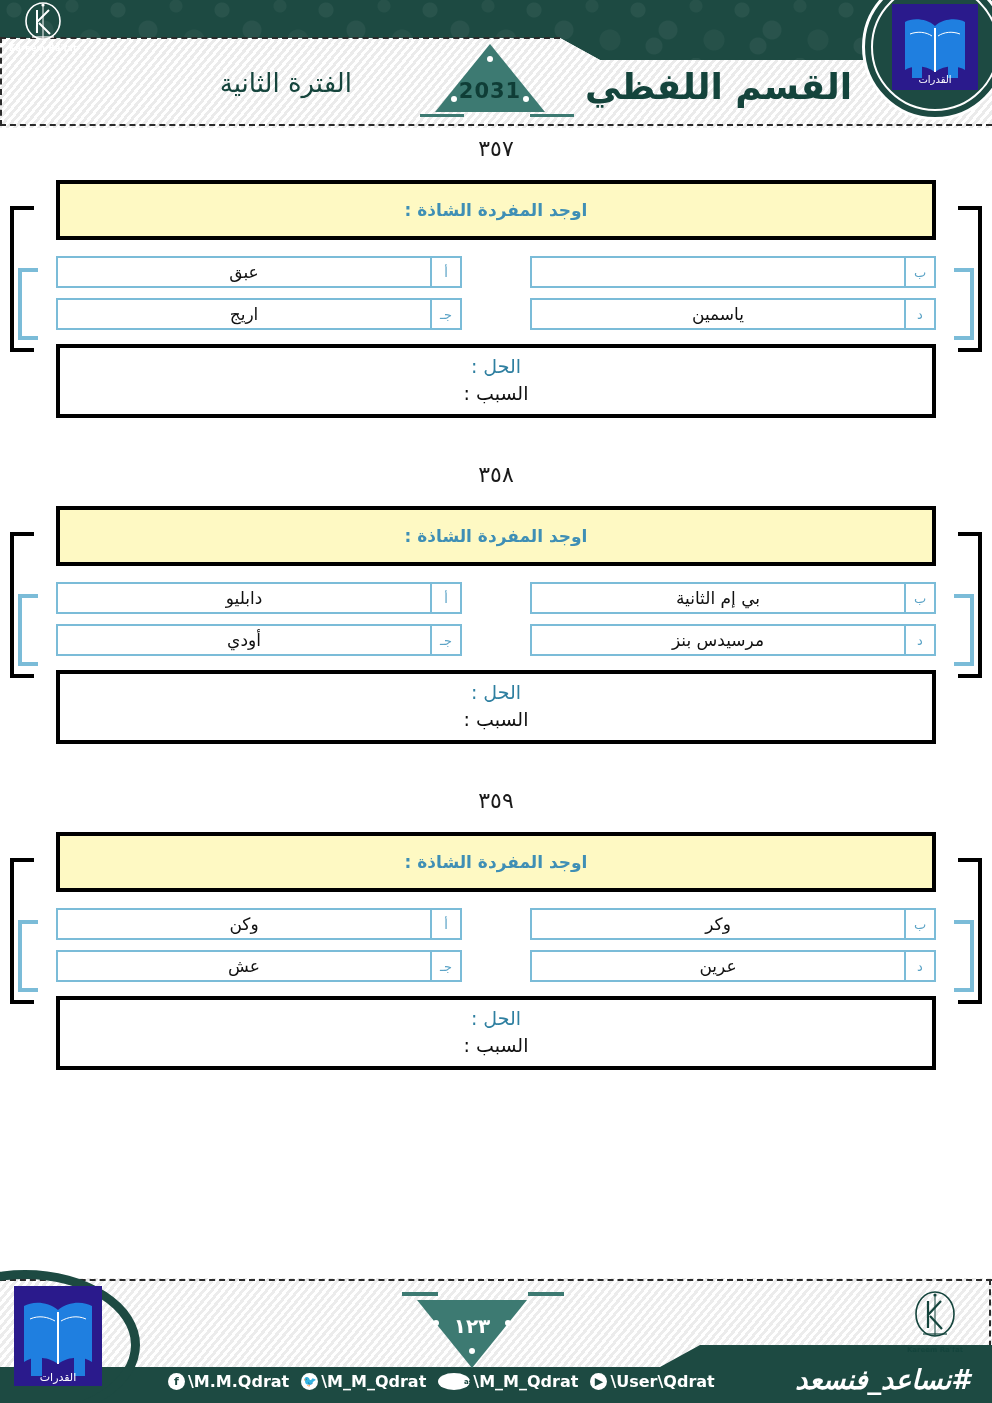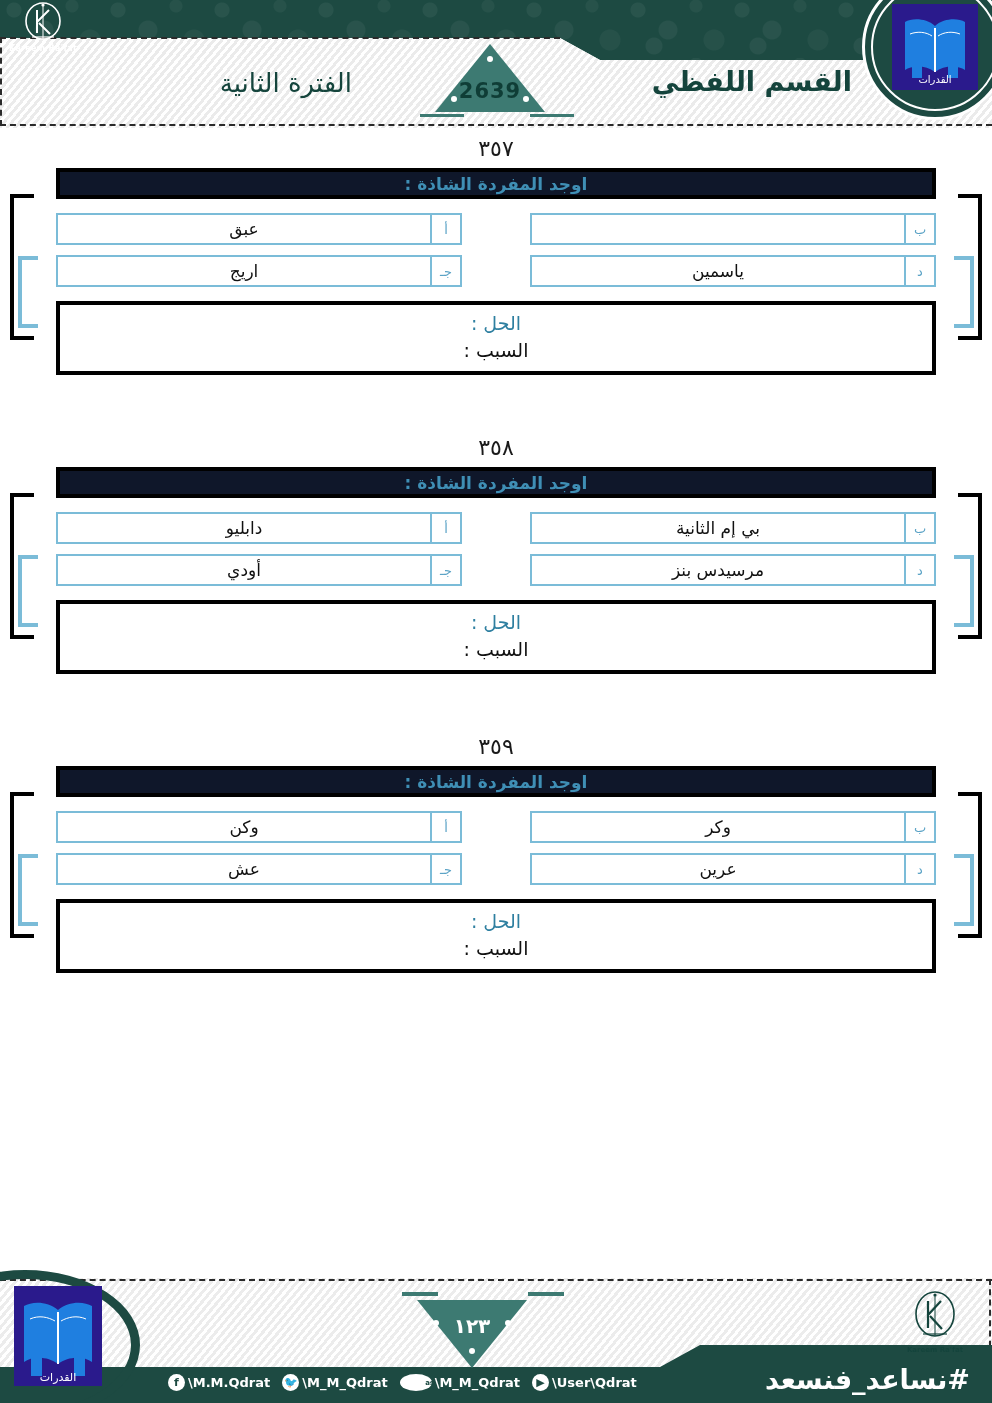--- a/index.html
+++ b/index.html
@@ -132,21 +132,21 @@
     background: #3d7a72;
     z-index: 7;
   }
   .tri-underline.u-left  { left: 420px; }
   .tri-underline.u-right { left: 530px; }
 
   .hdr-title {
     position: absolute;
     top: 66px;
     right: 140px;
-    font-size: 27px;
+    font-size: 36px;
     font-weight: bold;
     color: #14443c;
     z-index: 6;
   }
   .hdr-period {
     position: absolute;
     top: 68px;
     right: 640px;
     font-size: 26px;
     font-weight: normal;
@@ -221,27 +221,27 @@
     border-top: 4px solid #7bbcd8;
     border-bottom: 4px solid #7bbcd8;
     height: 72px;
     top: 88px;
   }
   .brk-blue.bb-r { right: -20px; border-right: 4px solid #7bbcd8; }
   .brk-blue.bb-l { left: -20px;  border-left: 4px solid #7bbcd8; }
 
   .prompt-box {
     width: 880px;
-    margin: 4px auto;
-    height: 31px;
+    margin: 16px auto;
+    height: 60px;
     border: 4px solid #000;
     display: flex;
     align-items: center;
     justify-content: center;
-    background: #0f172a;
+    background: #fef9c3;
   }
   .prompt-text {
     font-size: 17px;
     font-weight: bold;
     color: #3f8fb5;
     letter-spacing: .3px;
   }
 
   .options {
     width: 880px;
@@ -274,21 +274,21 @@
     flex: 1;
     display: flex;
     align-items: center;
     justify-content: center;
     font-size: 17px;
     color: #111;
   }
 
   .answer-box {
     width: 880px;
-    margin: 14px auto 16px auto;
+    margin: 14px auto 0 auto;
     border: 4px solid #000;
     padding: 5px 0 7px 0;
     background: #fff;
   }
   .ans-line {
     text-align: center;
     font-size: 19px;
     line-height: 27px;
     color: #2e7fa0;
   }
@@ -407,20 +407,21 @@
 
   .hashtag {
     position: absolute;
     bottom: 8px;
     right: 22px;
     font-size: 27px;
     font-weight: bold;
     color: #ffffff;
     z-index: 6;
     letter-spacing: .5px;
+    font-style: italic;
   }
 
   .socials {
     position: absolute;
     bottom: 12px;
     left: 168px;
     display: flex;
     align-items: center;
     gap: 12px;
     z-index: 6;
@@ -438,21 +439,21 @@
     display: flex;
     align-items: center;
     justify-content: center;
     color: #1d4a42;
     font-size: 11px;
     font-weight: bold;
     flex: none;
   }
   .social .shandle {
     color: #ffffff;
-    font-size: 13px;
+    font-size: 16px;
     font-weight: bold;
     white-space: nowrap;
     text-align: right;
   }
   .sico.ask { font-size: 7px; letter-spacing: -.3px; padding-left: 32px; }
 </style>
 </head>
 <body>
 
 <div class="header">
@@ -474,21 +475,21 @@
   </div>
 
   <div class="hdr-title">القسم اللفظي</div>
   <div class="hdr-period">الفترة الثانية</div>
 
   <div class="year-triangle">
     <div class="tri-shape"></div>
     <div class="tri-dot d1"></div>
     <div class="tri-dot d2"></div>
     <div class="tri-dot d3"></div>
-    <div class="tri-text">2639</div>
+    <div class="tri-text">2031</div>
   </div>
   <div class="tri-underline u-left"></div>
   <div class="tri-underline u-right"></div>
 
   <div class="book-badge">
     <div class="bb-ring"></div>
     <div class="bb-ring2"></div>
     <svg class="bb-inner" viewBox="0 0 86 86">
       <rect x="0" y="0" width="86" height="86" fill="#2a1a8c"></rect>
       <path d="M43 22 C34 14, 20 14, 13 18 L13 66 C20 61, 34 61, 43 68 Z" fill="#1f7fe0"></path>

